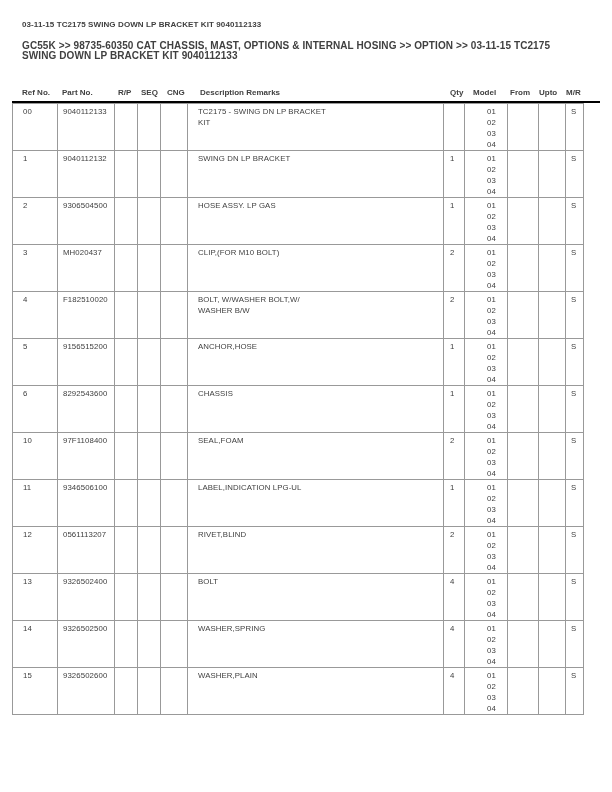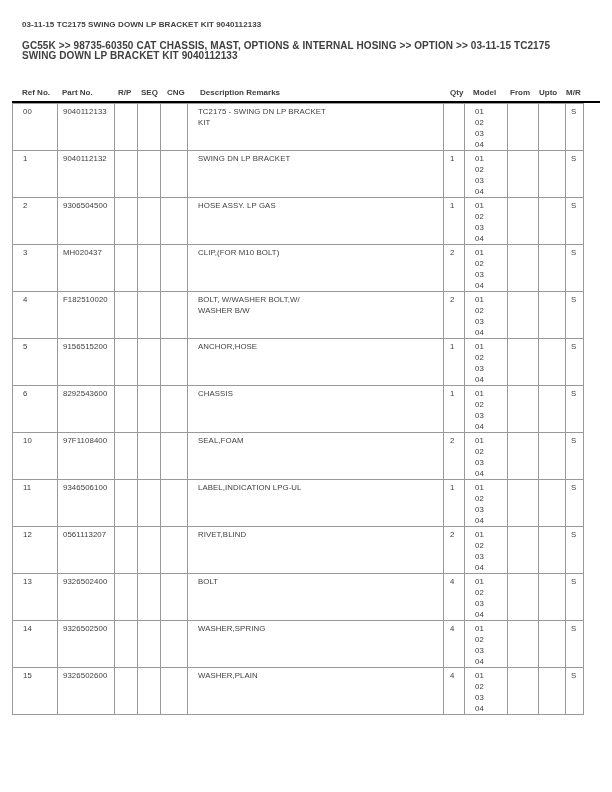--- a/index.html
+++ b/index.html
@@ -68,21 +68,21 @@
     overflow: hidden;
     letter-spacing: 0.1px;
   }
   .parts-table td.col-ref   { padding-left: 10px; margin-left: 26px; }
   .parts-table td.col-part  { padding-left: 5px; margin-left: 36px;  }
   .parts-table td.col-rp    { padding-left: 4px;  }
   .parts-table td.col-seq   { padding-left: 4px;  }
   .parts-table td.col-cng   { padding-left: 6px;  }
   .parts-table td.col-desc  { padding-left: 10px; }
   .parts-table td.col-qty   { padding-left: 6px;  }
-  .parts-table td.col-model { padding-left: 10px; }
+  .parts-table td.col-model { padding-left: 22px; }
   .parts-table td.col-from  { padding-left: 4px;  }
   .parts-table td.col-upto  { padding-left: 4px;  }
   .parts-table td.col-mr    { padding-left: 5px;  }
 </style>
 </head>
 <body>
 
 <div class="page">
 
   <div class="doc-title">03-11-15 TC2175 SWING DOWN LP BRACKET KIT 9040112133</div>

